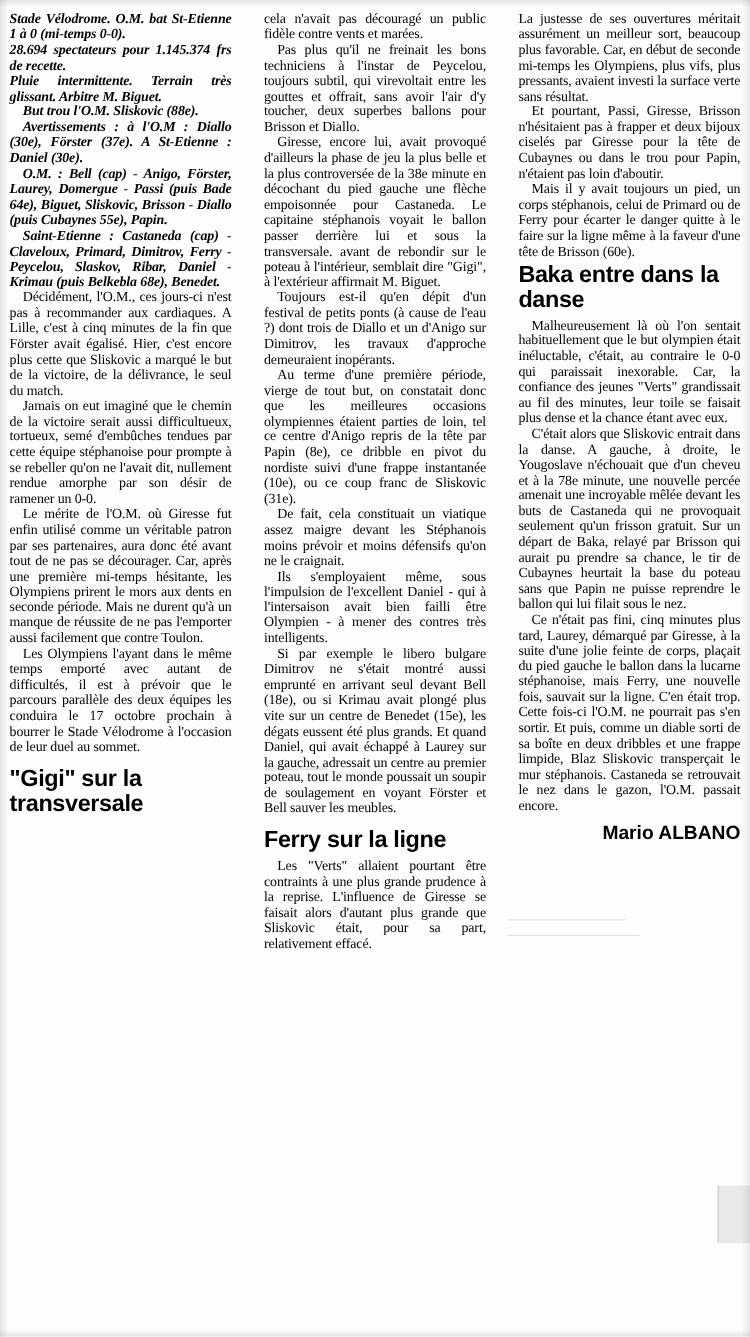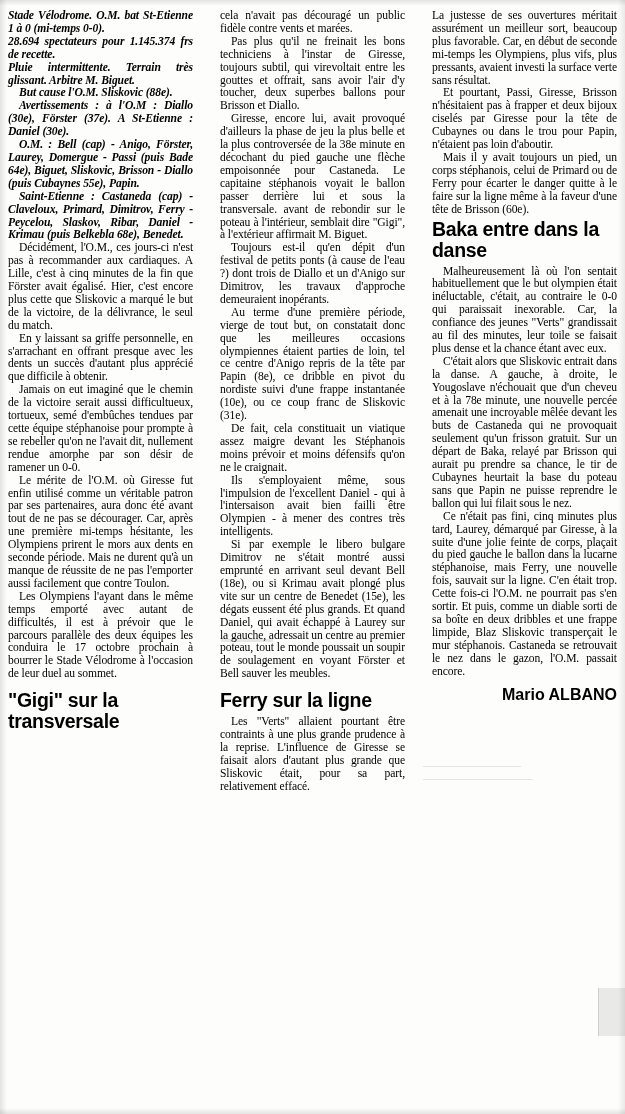--- a/index.html
+++ b/index.html
@@ -112,35 +112,34 @@
 </head>
 <body>
 
 <div class="page">
   <div class="cols">
 
     <div class="col">
       <p class="bold-ital noindent">Stade Vélodrome. O.M. bat St-Etienne 1 à 0 (mi-temps 0-0).</p>
       <p class="bold-ital noindent">28.694 spectateurs pour 1.145.374 frs de recette.</p>
       <p class="bold-ital noindent">Pluie intermittente. Terrain très glissant. Arbitre M. Biguet.</p>
-      <p class="bold-ital">But cause l'O.M. Sliskovic (88e).</p>
+      <p class="bold-ital">But trou l'O.M. Sliskovic (88e).</p>
       <p class="bold-ital">Avertissements : à l'O.M : Diallo (30e), Förster (37e). A St-Etienne : Daniel (30e).</p>
       <p class="bold-ital">O.M. : Bell (cap) - Anigo, Förster, Laurey, Domergue - Passi (puis Bade 64e), Biguet, Sliskovic, Brisson - Diallo (puis Cubaynes 55e), Papin.</p>
       <p class="bold-ital">Saint-Etienne : Castaneda (cap) - Claveloux, Primard, Dimitrov, Ferry - Peycelou, Slaskov, Ribar, Daniel - Krimau (puis Belkebla 68e), Benedet.</p>
       <p>Décidément, l'O.M., ces jours-ci n'est pas à recommander aux cardiaques. A Lille, c'est à cinq minutes de la fin que Förster avait égalisé. Hier, c'est encore plus cette que Sliskovic a marqué le but de la victoire, de la délivrance, le seul du match.</p>
-      <p>En y laissant sa griffe personnelle, en s'arrachant en offrant presque avec les dents un succès d'autant plus apprécié que difficile à obtenir.</p>
       <p>Jamais on eut imaginé que le chemin de la victoire serait aussi difficultueux, tortueux, semé d'embûches tendues par cette équipe stéphanoise pour prompte à se rebeller qu'on ne l'avait dit, nullement rendue amorphe par son désir de ramener un 0-0.</p>
       <p>Le mérite de l'O.M. où Giresse fut enfin utilisé comme un véritable patron par ses partenaires, aura donc été avant tout de ne pas se décourager. Car, après une première mi-temps hésitante, les Olympiens prirent le mors aux dents en seconde période. Mais ne durent qu'à un manque de réussite de ne pas l'emporter aussi facilement que contre Toulon.</p>
       <p>Les Olympiens l'ayant dans le même temps emporté avec autant de difficultés, il est à prévoir que le parcours parallèle des deux équipes les conduira le 17 octobre prochain à bourrer le Stade Vélodrome à l'occasion de leur duel au sommet.</p>
       <div class="headline">"Gigi" sur la transversale</div>
     </div>
 
     <div class="col">
       <p class="noindent">cela n'avait pas découragé un public fidèle contre vents et marées.</p>
-      <p>Pas plus qu'il ne freinait les bons techniciens à l'instar de Giresse, toujours subtil, qui virevoltait entre les gouttes et offrait, sans avoir l'air d'y toucher, deux superbes ballons pour Brisson et Diallo.</p>
+      <p>Pas plus qu'il ne freinait les bons techniciens à l'instar de Peycelou, toujours subtil, qui virevoltait entre les gouttes et offrait, sans avoir l'air d'y toucher, deux superbes ballons pour Brisson et Diallo.</p>
       <p>Giresse, encore lui, avait provoqué d'ailleurs la phase de jeu la plus belle et la plus controversée de la 38e minute en décochant du pied gauche une flèche empoisonnée pour Castaneda. Le capitaine stéphanois voyait le ballon passer derrière lui et sous la transversale. avant de rebondir sur le poteau à l'intérieur, semblait dire "Gigi", à l'extérieur affirmait M. Biguet.</p>
       <p>Toujours est-il qu'en dépit d'un festival de petits ponts (à cause de l'eau ?) dont trois de Diallo et un d'Anigo sur Dimitrov, les travaux d'approche demeuraient inopérants.</p>
       <p>Au terme d'une première période, vierge de tout but, on constatait donc que les meilleures occasions olympiennes étaient parties de loin, tel ce centre d'Anigo repris de la tête par Papin (8e), ce dribble en pivot du nordiste suivi d'une frappe instantanée (10e), ou ce coup franc de Sliskovic (31e).</p>
       <p>De fait, cela constituait un viatique assez maigre devant les Stéphanois moins prévoir et moins défensifs qu'on ne le craignait.</p>
       <p>Ils s'employaient même, sous l'impulsion de l'excellent Daniel - qui à l'intersaison avait bien failli être Olympien - à mener des contres très intelligents.</p>
       <p>Si par exemple le libero bulgare Dimitrov ne s'était montré aussi emprunté en arrivant seul devant Bell (18e), ou si Krimau avait plongé plus vite sur un centre de Benedet (15e), les dégats eussent été plus grands. Et quand Daniel, qui avait échappé à Laurey sur la gauche, adressait un centre au premier poteau, tout le monde poussait un soupir de soulagement en voyant Förster et Bell sauver les meubles.</p>
       <div class="headline">Ferry sur la ligne</div>
       <p>Les "Verts" allaient pourtant être contraints à une plus grande prudence à la reprise. L'influence de Giresse se faisait alors d'autant plus grande que Sliskovic était, pour sa part, relativement effacé.</p>
     </div>
 

